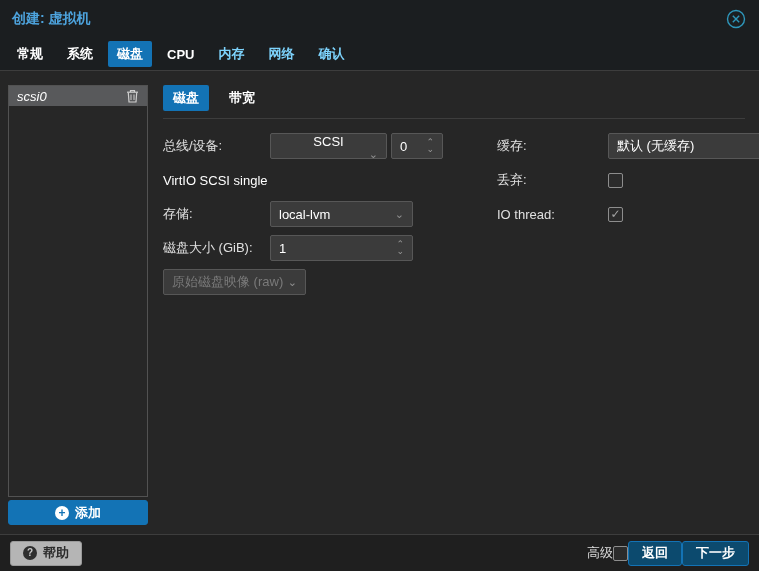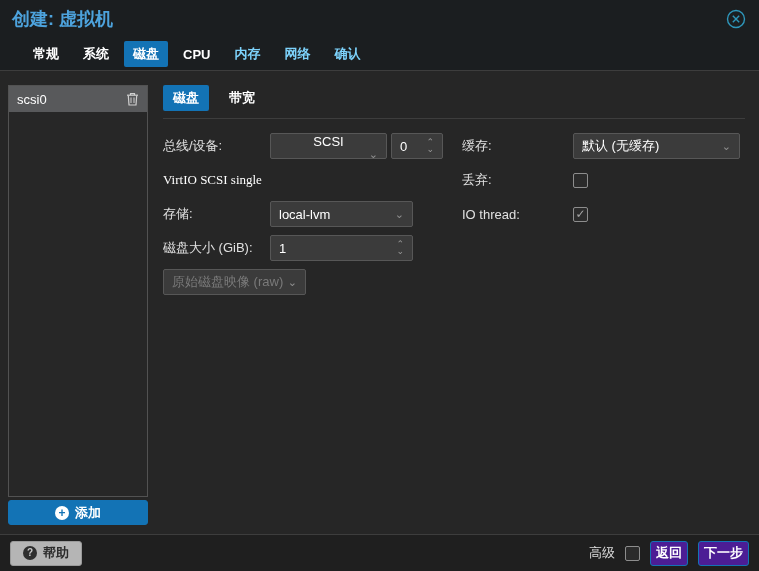--- a/index.html
+++ b/index.html
@@ -12,86 +12,86 @@
     overflow: hidden;
   }
   .dialog { position: relative; width: 759px; height: 571px; background: #262626; }
 
   
   .titlebar {
     position: absolute; top: 0; left: 0; right: 0; height: 38px;
     background: #1b1e20;
     display: flex; align-items: center; padding: 0 12px;
   }
-  .titlebar .title { color: #4da3dd; font-size: 18px; font-weight: 600; }
+  .titlebar .title { color: #4da3dd; font-size: 14px; font-weight: 600; }
   .close-btn { margin-left: auto; width: 22px; height: 22px; cursor: pointer; display:flex; align-items:center; justify-content:center; }
 
   
   .tabbar {
     position: absolute; top: 38px; left: 0; right: 0; height: 33px;
     background: #1b1e20;
     border-bottom: 1px solid #3d3d3d;
-    display: flex; align-items: center; gap: 6px; padding: 0 24px;
+    display: flex; align-items: center; gap: 6px; padding: 0 8px;
   }
   .tab {
     padding: 4px 9px; color: #ffffff; font-weight: 600; border-radius: 2px;
     cursor: pointer; white-space: nowrap;
   }
   .tab.active { background: #1373b5; color: #fff; }
   .tab.disabled { color: #7dd3fc; cursor: default; }
 
   
   .sidebar {
     position: absolute; left: 8px; top: 85px; width: 140px; height: 412px;
     background: #272727; border: 1px solid #525252;
   }
   .disk-item {
-    height: 26px; background: #58595b; color: #fff;
-    display: flex; align-items: center; padding: 0 8px; cursor: pointer;
+    height: 20px; background: #58595b; color: #fff;
+    display: flex; align-items: center; padding: 0 8px; cursor: pointer; font-style: italic;
   }
   .disk-item .trash { margin-left: auto; display: flex; align-items: center; cursor: pointer; }
   .add-btn {
     position: absolute; left: 8px; top: 500px; width: 140px; height: 25px;
     background: #1373b5; border: 1px solid #1373b5; border-radius: 3px;
     color: #fff; font-weight: 600; display: flex; align-items: center; justify-content: center;
     gap: 6px; cursor: pointer;
   }
   .plus-ico {
     width: 14px; height: 14px; background: #ffffff; color: #1373b5; border-radius: 50%;
     font-weight: 700; font-size: 12px; line-height: 14px; text-align: center; display:inline-block;
   }
 
   
   .main { position: absolute; left: 163px; top: 85px; width: 582px; }
   .inner-tabs { display: flex; gap: 10px; align-items: center; }
   .inner-tab { padding: 4px 10px; color: #fff; font-weight: 600; border-radius: 2px; cursor: pointer; }
   .inner-tab.active { background: #1373b5; }
   .inner-rule { border-bottom: 1px solid #3d3d3d; margin-top: 7px; }
 
-  .form-grid { display: flex; margin-top: 14px; }
+  .form-grid { display: flex; margin-top: 14px; gap: 35px; }
   .col-left  { width: 280px; }
   .col-right { width: 278px; margin-left: 19px; }
   .frow { display: flex; align-items: center; height: 26px; margin-bottom: 8px; }
   .flabel { color: #e0e0e0; }
   .col-left  .flabel { width: 107px; flex: none; }
   .col-right .flabel { width: 111px; flex: none; }
   .flabel.disabled { color: #737373; }
 
   .field {
     height: 26px; background: #3b3b3b; border: 1px solid #575757; border-radius: 2px;
     display: flex; align-items: center; padding: 0 8px; color: #fff; cursor: pointer;
   }
   .field .chev { margin-left: auto; color: #909090; font-size: 11px; line-height: 11px; }
   .field.disabled { color: #7a7a7a; cursor: default; }
   .combo-wide { width: 143px; }
   .combo-right { width: 167px; }
   .combo-bus { width: 117px; flex-direction: column; }
   .numfield { width: 52px; margin-left: 4px; }
   .spinner { margin-left: auto; display: flex; flex-direction: column; color: #9a9a9a; font-size: 9px; line-height: 7px; cursor: pointer; }
-  .plaintext { color: #fff; font-family: Liberation Serif, serif; }
+  .plaintext { color: #fff; }
 
   .checkbox {
     width: 15px; height: 15px; border: 1px solid #8d8d8d; border-radius: 2px;
     background: #2b2b2b; display: flex; align-items: center; justify-content: center;
     color: #a6a6a6; font-size: 12px; line-height: 12px; cursor: pointer;
   }
 
   
   .footer {
     position: absolute; left: 0; right: 0; bottom: 0; height: 37px;
@@ -100,26 +100,26 @@
   }
   .help-btn {
     height: 25px; background: #b5b5b5; border: 1px solid #9a9a9a; border-radius: 3px;
     color: #2c2c2c; font-weight: 600; display: flex; align-items: center; gap: 6px;
     padding: 0 12px; cursor: pointer;
   }
   .q-ico {
     width: 14px; height: 14px; background: #2e2e2e; color: #c9c9c9; border-radius: 50%;
     font-size: 10px; font-weight: 700; line-height: 14px; text-align: center; display:inline-block;
   }
-  .footer-right { margin-left: auto; display: flex; align-items: center; gap: 10px; }
+  .footer-right { margin-left: auto; display: flex; align-items: center; }
   .adv-label { color: #dcdcdc; }
   .btn-blue {
-    height: 25px; background: #4c1d95; border: 1px solid #1373b5; border-radius: 3px;
+    height: 25px; background: #0c4a6e; border: 1px solid #1373b5; border-radius: 3px;
     color: #fff; font-weight: 600; display: flex; align-items: center; justify-content: center;
-    padding: 0 5px; cursor: pointer;
+    padding: 0 13px; cursor: pointer;
   }
 </style>
 </head>
 <body>
 
 <div class="dialog">
 
   <div class="titlebar">
     <span class="title">创建: 虚拟机</span>
     <span class="close-btn">

